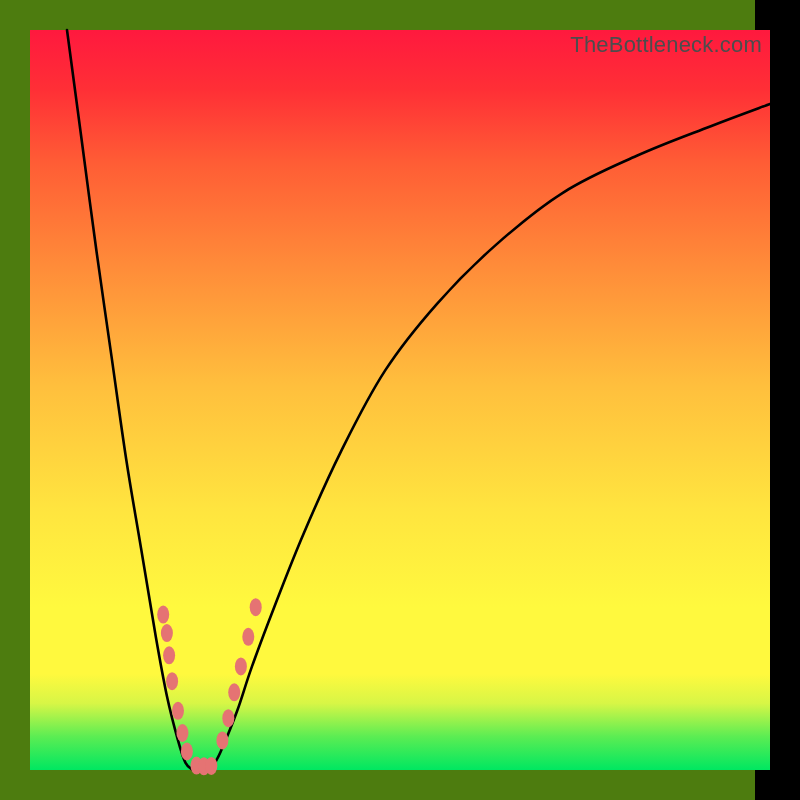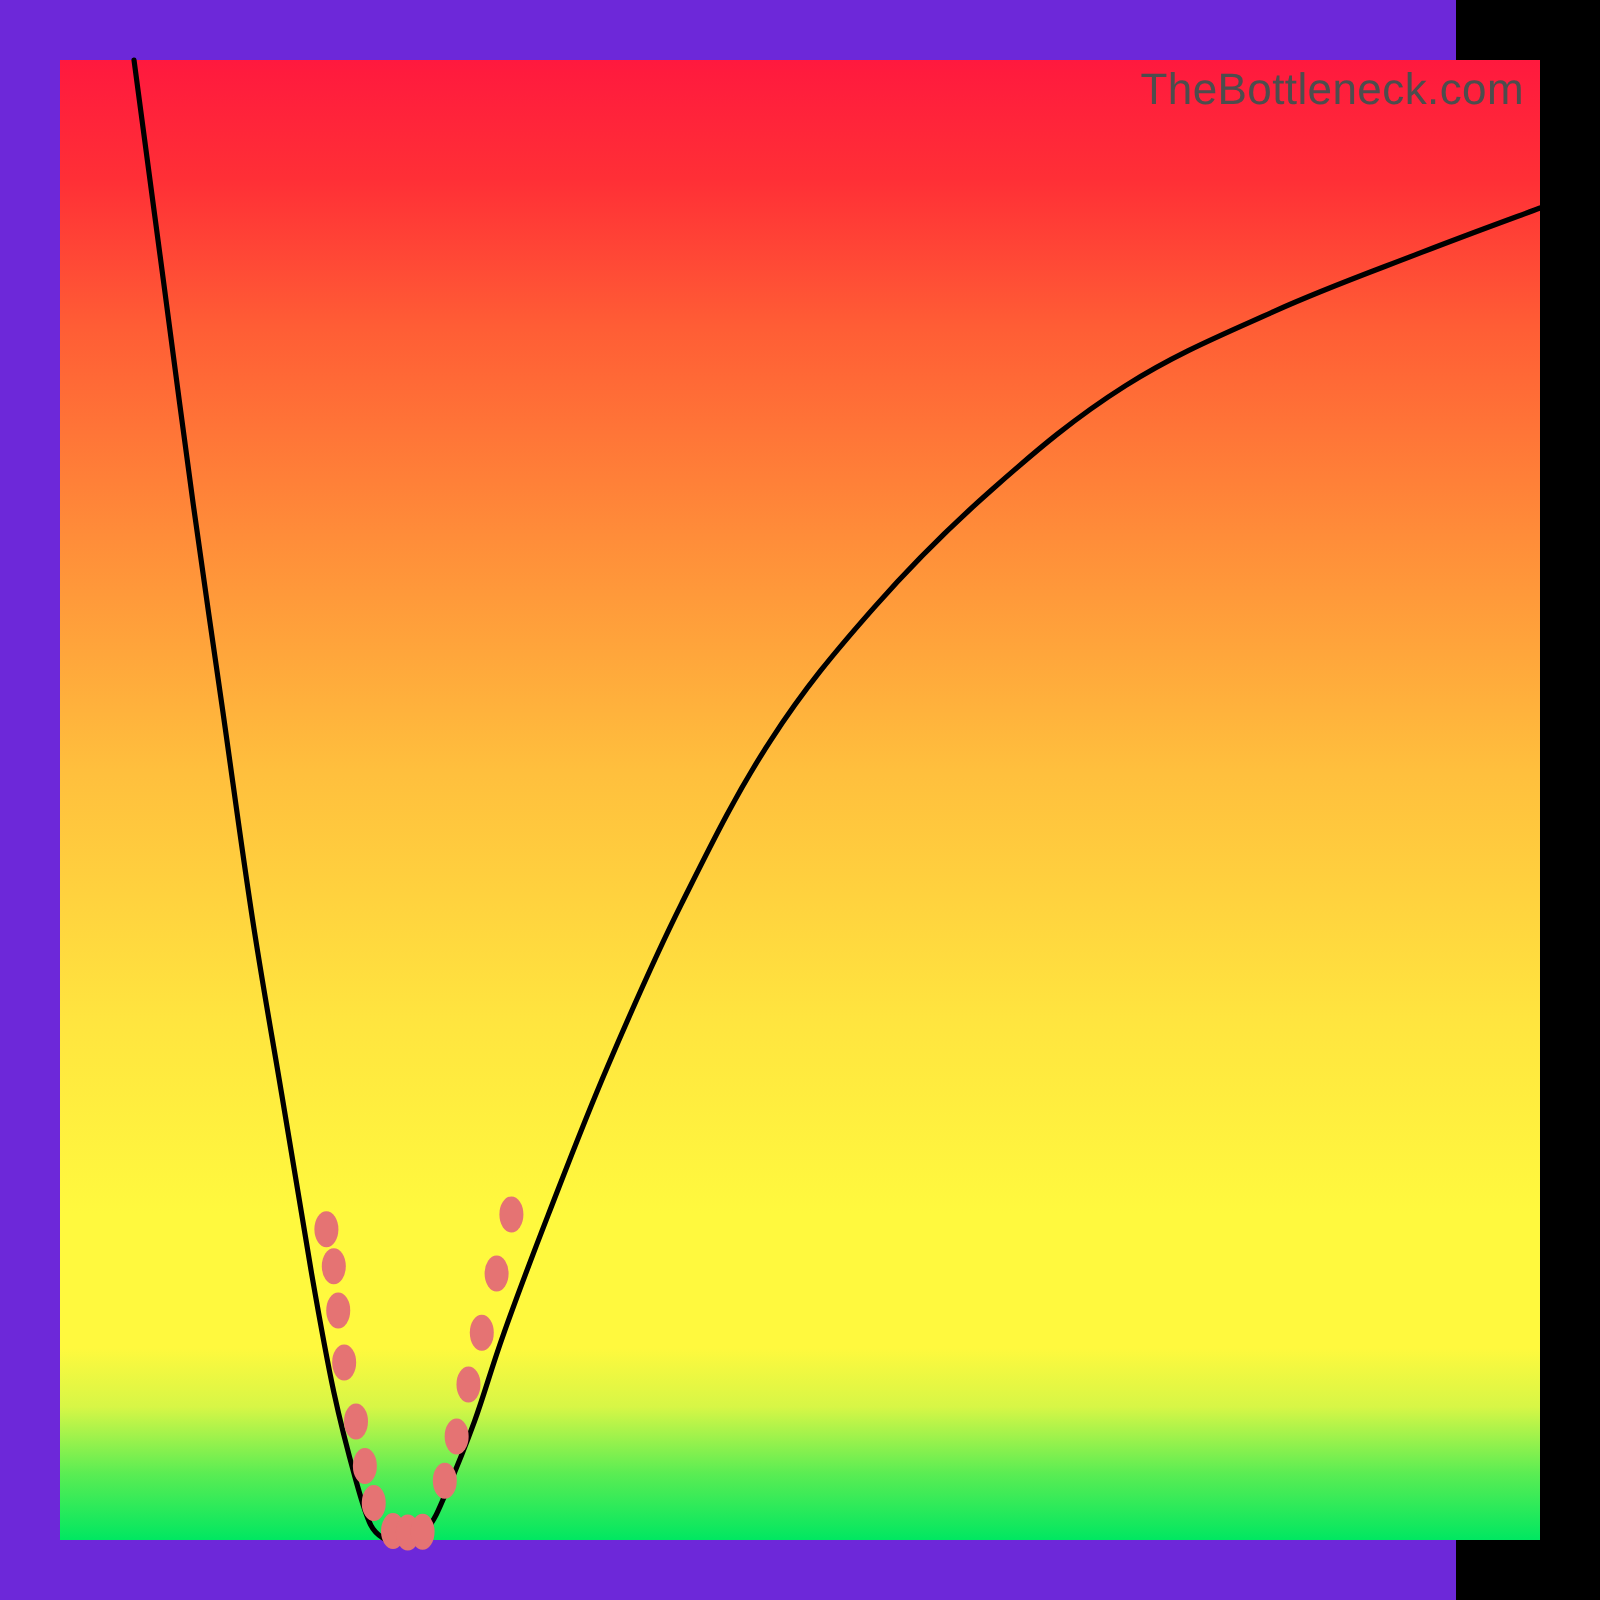--- a/index.html
+++ b/index.html
@@ -8,21 +8,22 @@
     width: 800px;
     height: 800px;
     overflow: hidden;
     background: #000;
     font-family: Arial, Helvetica, sans-serif;
   }
   .frame {
     position: relative;
     width: 728px;
     height: 800px;
-    background: #6d28d9;
+    background: #4d7c0f;
+    padding-left: 27px;
   }
   .plot-area {
     position: absolute;
     left: 30px;
     top: 30px;
     width: 740px;
     height: 740px;
     background: linear-gradient(to top,
       #00e761 0%,
       #5bed53 4.5%,

